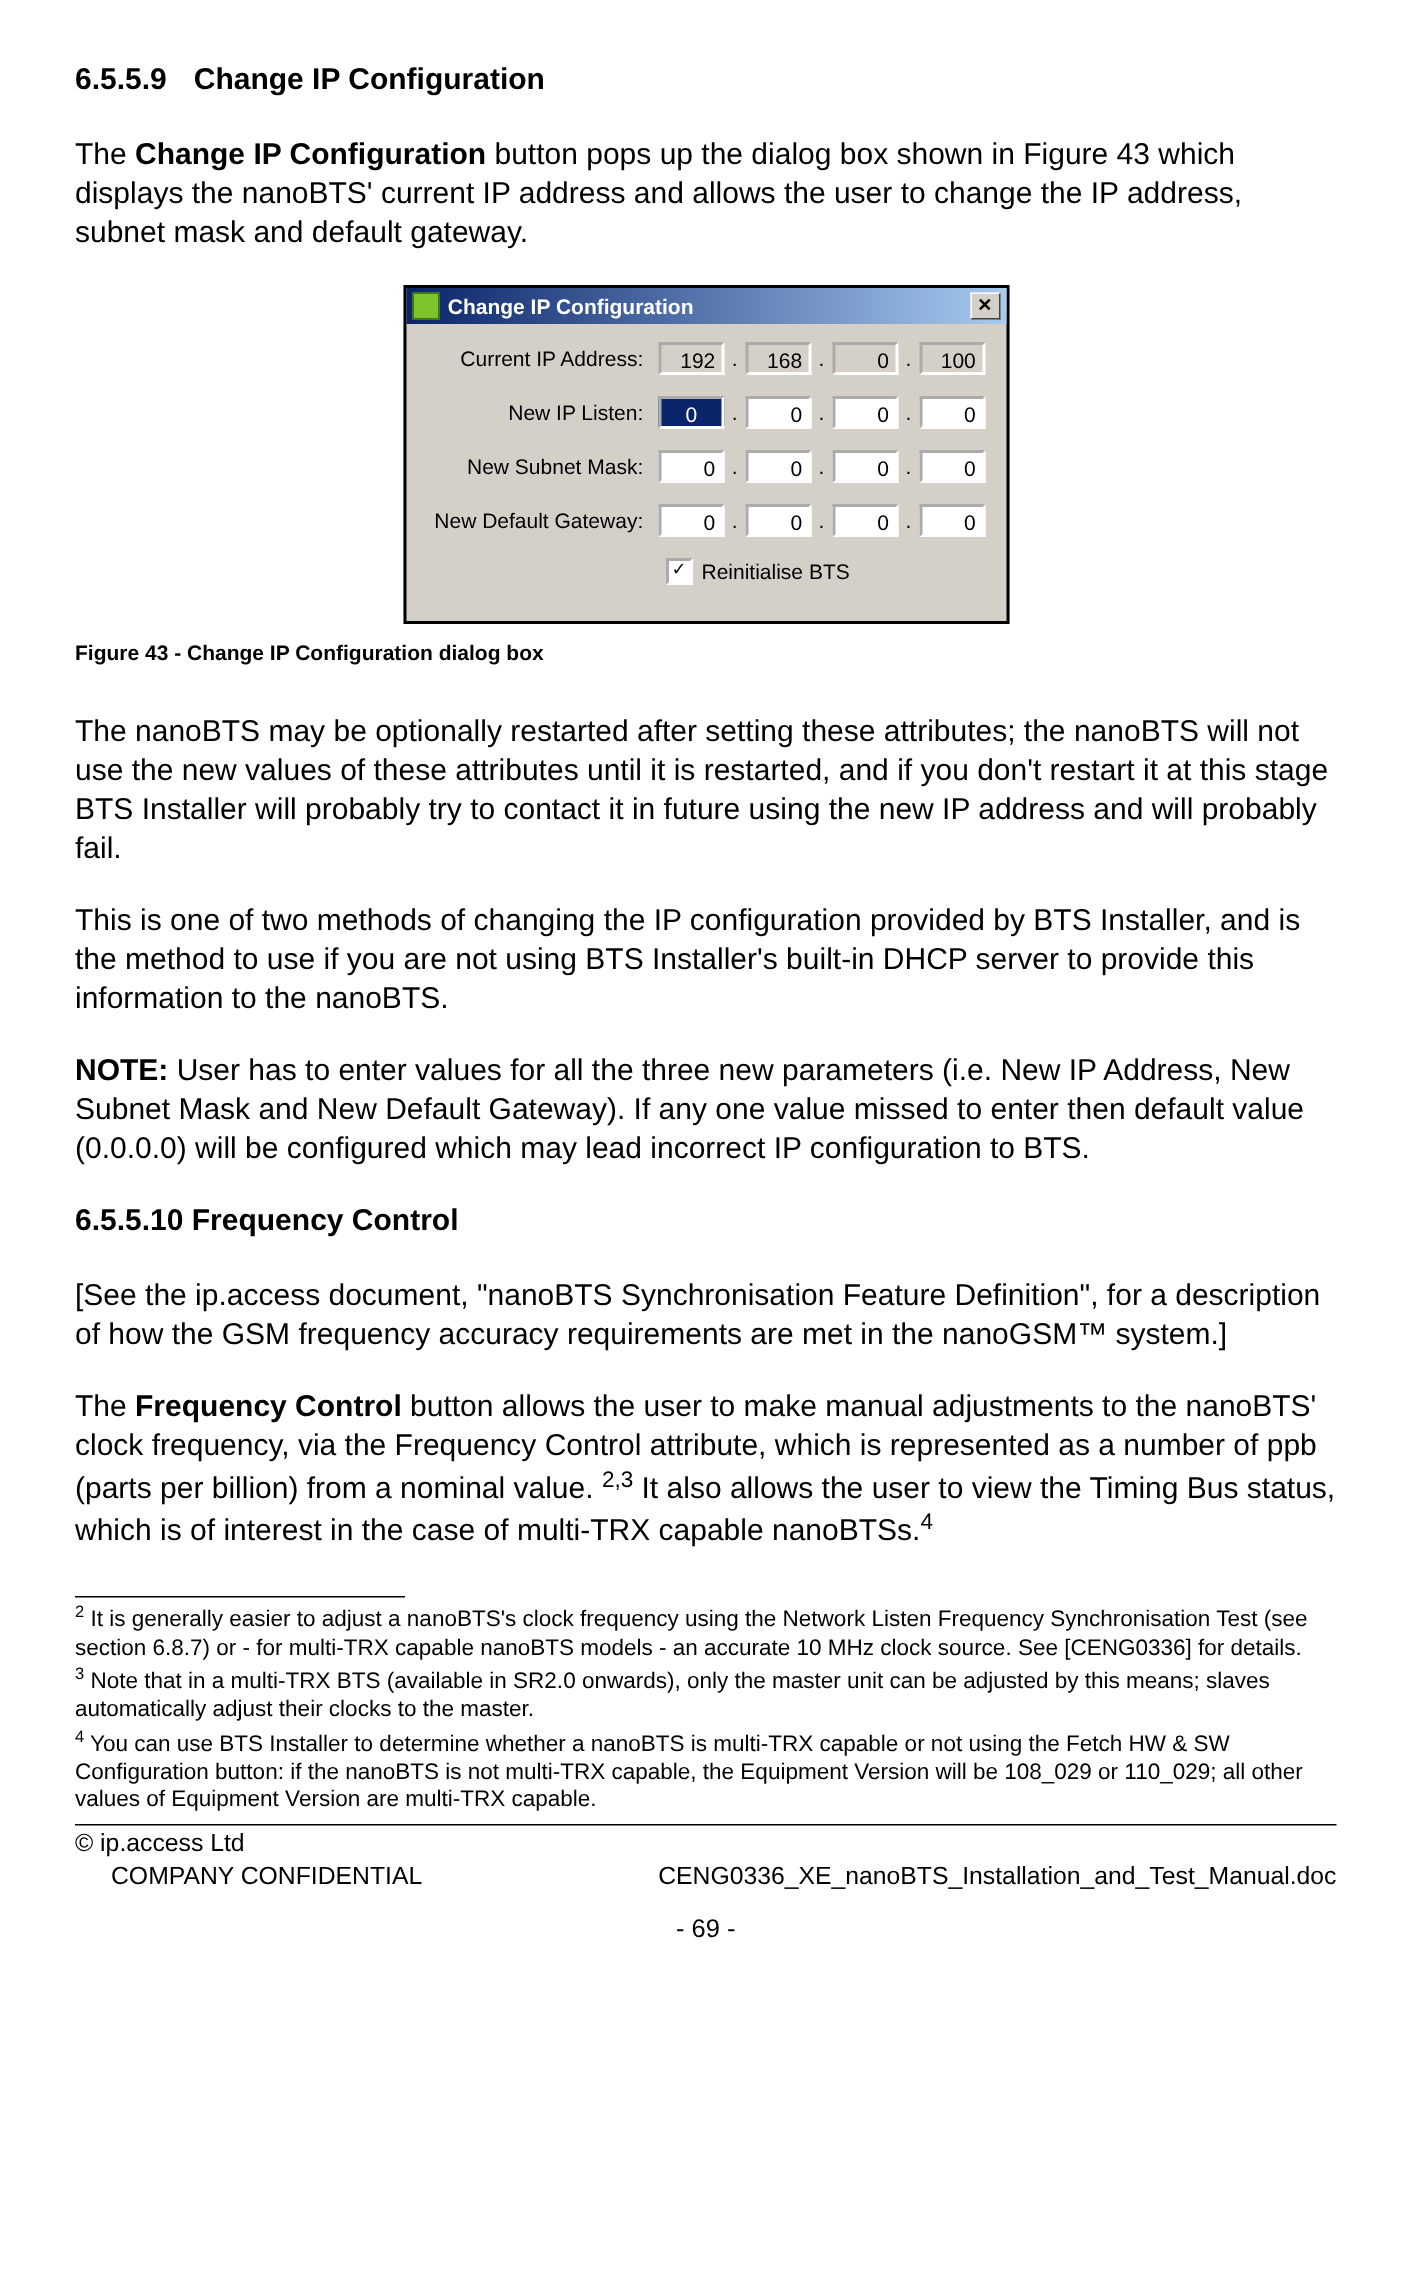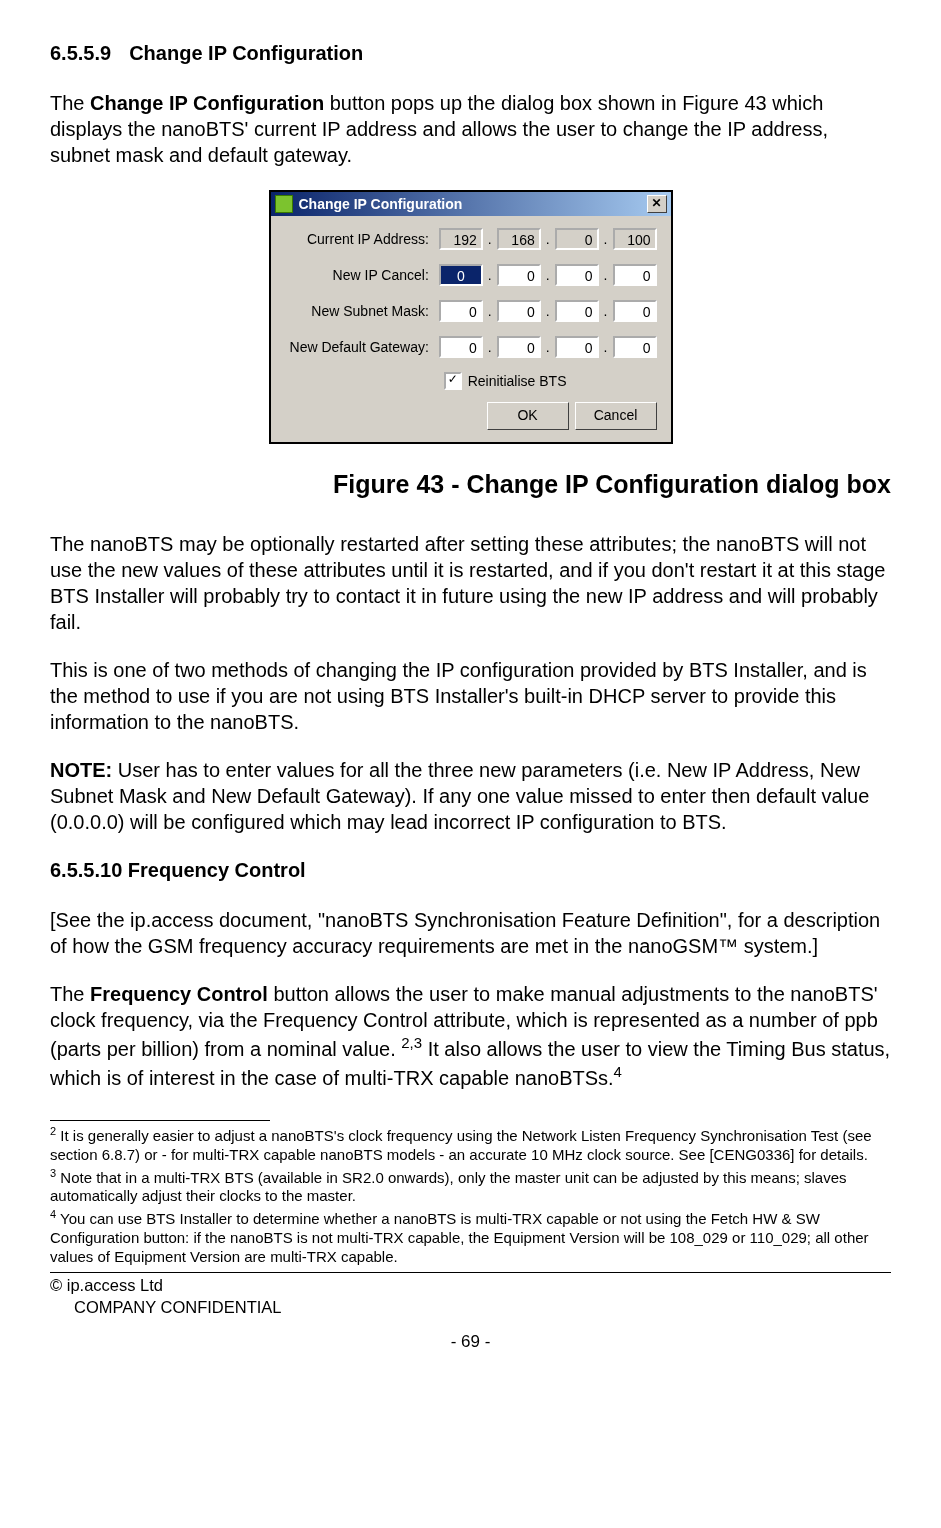--- a/index.html
+++ b/index.html
@@ -18,24 +18,24 @@
   }
   .section-num {
     display: inline-block;
     margin-right: 18px;
   }
   .para {
     margin-bottom: 22px;
   }
   .bold { font-weight: bold; }
   .caption {
-    text-align: right;
-    font-weight: bold;
-    font-size: 25px;
-    margin: 24px 0 30px 0;
+    text-align: left;
+    font-weight: bold;
+    font-size: 14px;
+    margin: 10px 0 30px 0;
   }
   
   .dialog-wrap {
     display: flex;
     justify-content: center;
     margin-bottom: 8px;
   }
   .dialog {
     width: 400px;
     background: #d4d0c8;
@@ -188,21 +188,21 @@
               <div class="octet readonly">192</div>
               <span class="dot">.</span>
               <div class="octet readonly">168</div>
               <span class="dot">.</span>
               <div class="octet readonly">0</div>
               <span class="dot">.</span>
               <div class="octet readonly">100</div>
             </div>
           </div>
           <div class="row">
-            <div class="row-label">New IP Cancel:</div>
+            <div class="row-label">New IP Listen:</div>
             <div class="octets">
               <div class="octet selected">0</div>
               <span class="dot">.</span>
               <div class="octet">0</div>
               <span class="dot">.</span>
               <div class="octet">0</div>
               <span class="dot">.</span>
               <div class="octet">0</div>
             </div>
           </div>
@@ -228,24 +228,20 @@
               <div class="octet">0</div>
               <span class="dot">.</span>
               <div class="octet">0</div>
             </div>
           </div>
         </div>
       <div class="check-row">
         <div class="checkbox">✓</div>
         <span>Reinitialise BTS</span>
       </div>
-      <div class="btn-row">
-        <div class="win-btn">OK</div>
-        <div class="win-btn">Cancel</div>
-      </div>
     </div>
   </div>
 </div>
 
 <div class="caption">Figure 43 - Change IP Configuration dialog box</div>
 
 <div class="para">The nanoBTS may be optionally restarted after setting these attributes; the nanoBTS will not use the new values of these attributes until it is restarted, and if you don't restart it at this stage BTS Installer will probably try to contact it in future using the new IP address and will probably fail.</div>
 <div class="para">This is one of two methods of changing the IP configuration provided by BTS Installer, and is the method to use if you are not using BTS Installer's built-in DHCP server to provide this information to the nanoBTS.</div>
 
 <div class="para">
@@ -264,14 +260,15 @@
 
 <hr class="footnote-sep">
 <div class="footnote"><sup>2</sup><span> It is generally easier to adjust a nanoBTS's clock frequency using the Network Listen Frequency Synchronisation Test (see section 6.8.7) or - for multi-TRX capable nanoBTS models - an accurate 10 MHz clock source. See [CENG0336] for details.</span></div>
 <div class="footnote"><sup>3</sup><span> Note that in a multi-TRX BTS (available in SR2.0 onwards), only the master unit can be adjusted by this means; slaves automatically adjust their clocks to the master.</span></div>
 <div class="footnote"><sup>4</sup><span> You can use BTS Installer to determine whether a nanoBTS is multi-TRX capable or not using the Fetch HW &amp; SW Configuration button: if the nanoBTS is not multi-TRX capable, the Equipment Version will be 108_029 or 110_029; all other values of Equipment Version are multi-TRX capable.</span></div>
 
 <hr class="page-sep">
 <div class="footer-copyright">© ip.access Ltd</div>
 <div class="footer-row">
   <span>COMPANY CONFIDENTIAL</span>
+  <span>CENG0336_XE_nanoBTS_Installation_and_Test_Manual.doc</span>
 </div>
 <div class="page-num">- 69 -</div>
 
 </body></html>

